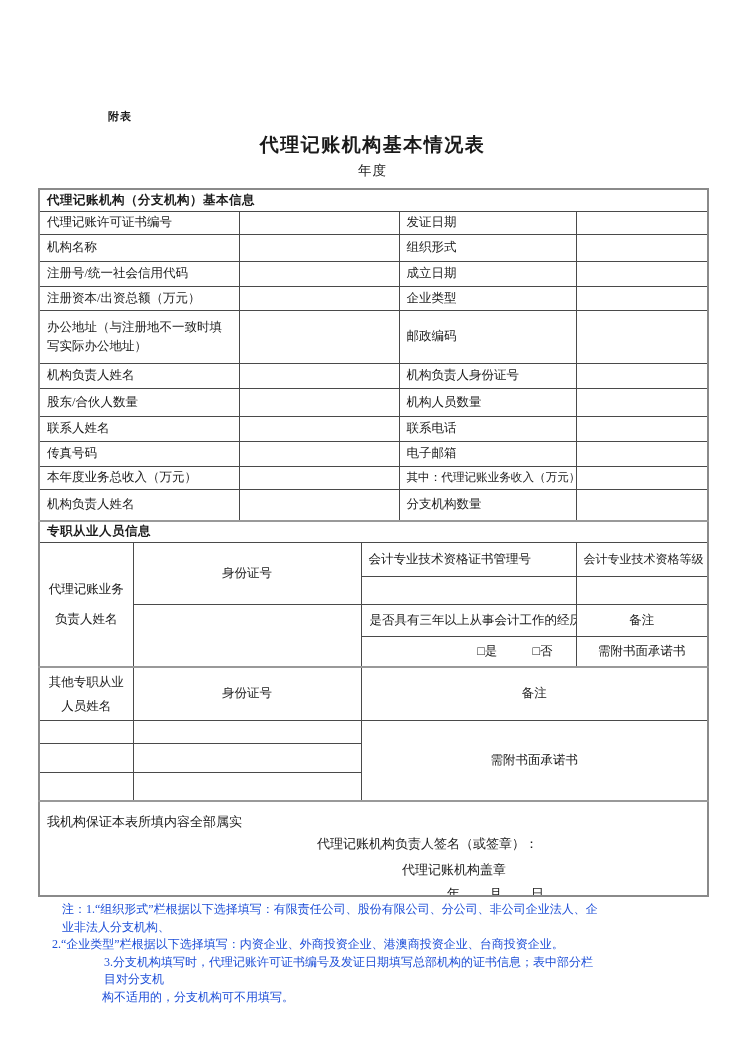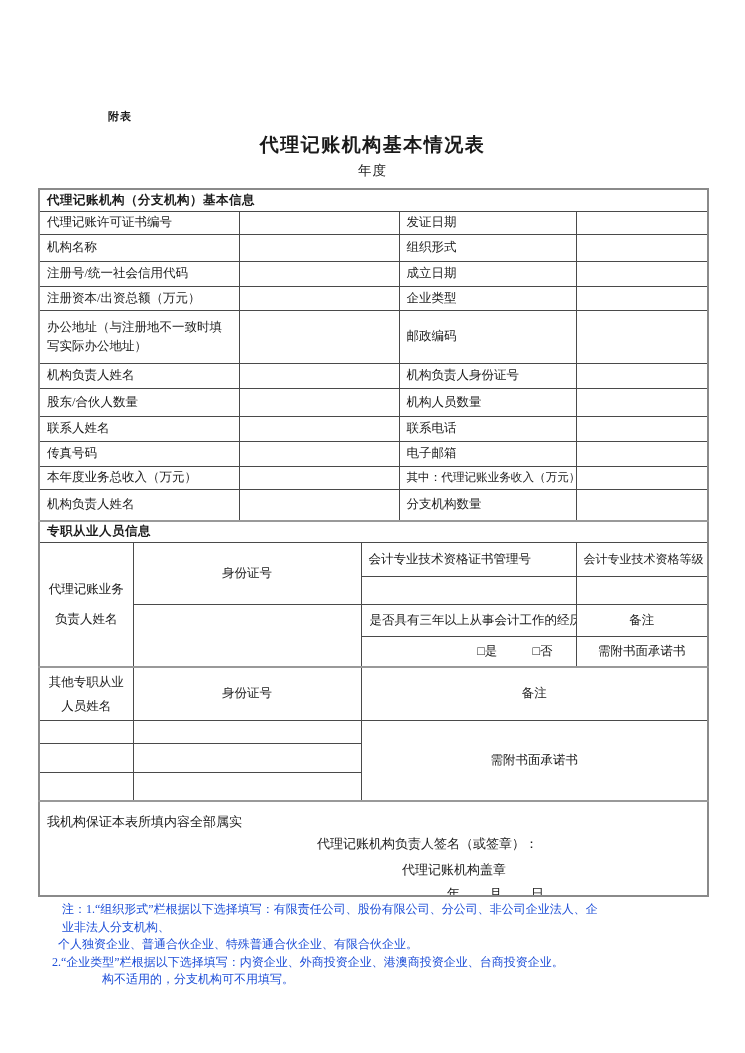--- a/index.html
+++ b/index.html
@@ -208,18 +208,18 @@
             <span>日</span>
           </div>
         </div>
       </td>
     </tr>
   </tbody>
     </table>
 
   <div class="notes">
     <div class="n1">注：1.“组织形式”栏根据以下选择填写：有限责任公司、股份有限公司、分公司、非公司企业法人、企业非法人分支机构、</div>
-    <div class="n2">个人独资企业、普通合伙企业、特殊普通合伙企业、有限合伙企业。</div>
     <div class="n3">2.“企业类型”栏根据以下选择填写：内资企业、外商投资企业、港澳商投资企业、台商投资企业。</div>
+    <div class="n4">3.分支机构填写时，代理记账许可证书编号及发证日期填写总部机构的证书信息；表中部分栏目对分支机</div>
     <div class="n5">构不适用的，分支机构可不用填写。</div>
   </div>
 
 </div>
 
 </body></html>

